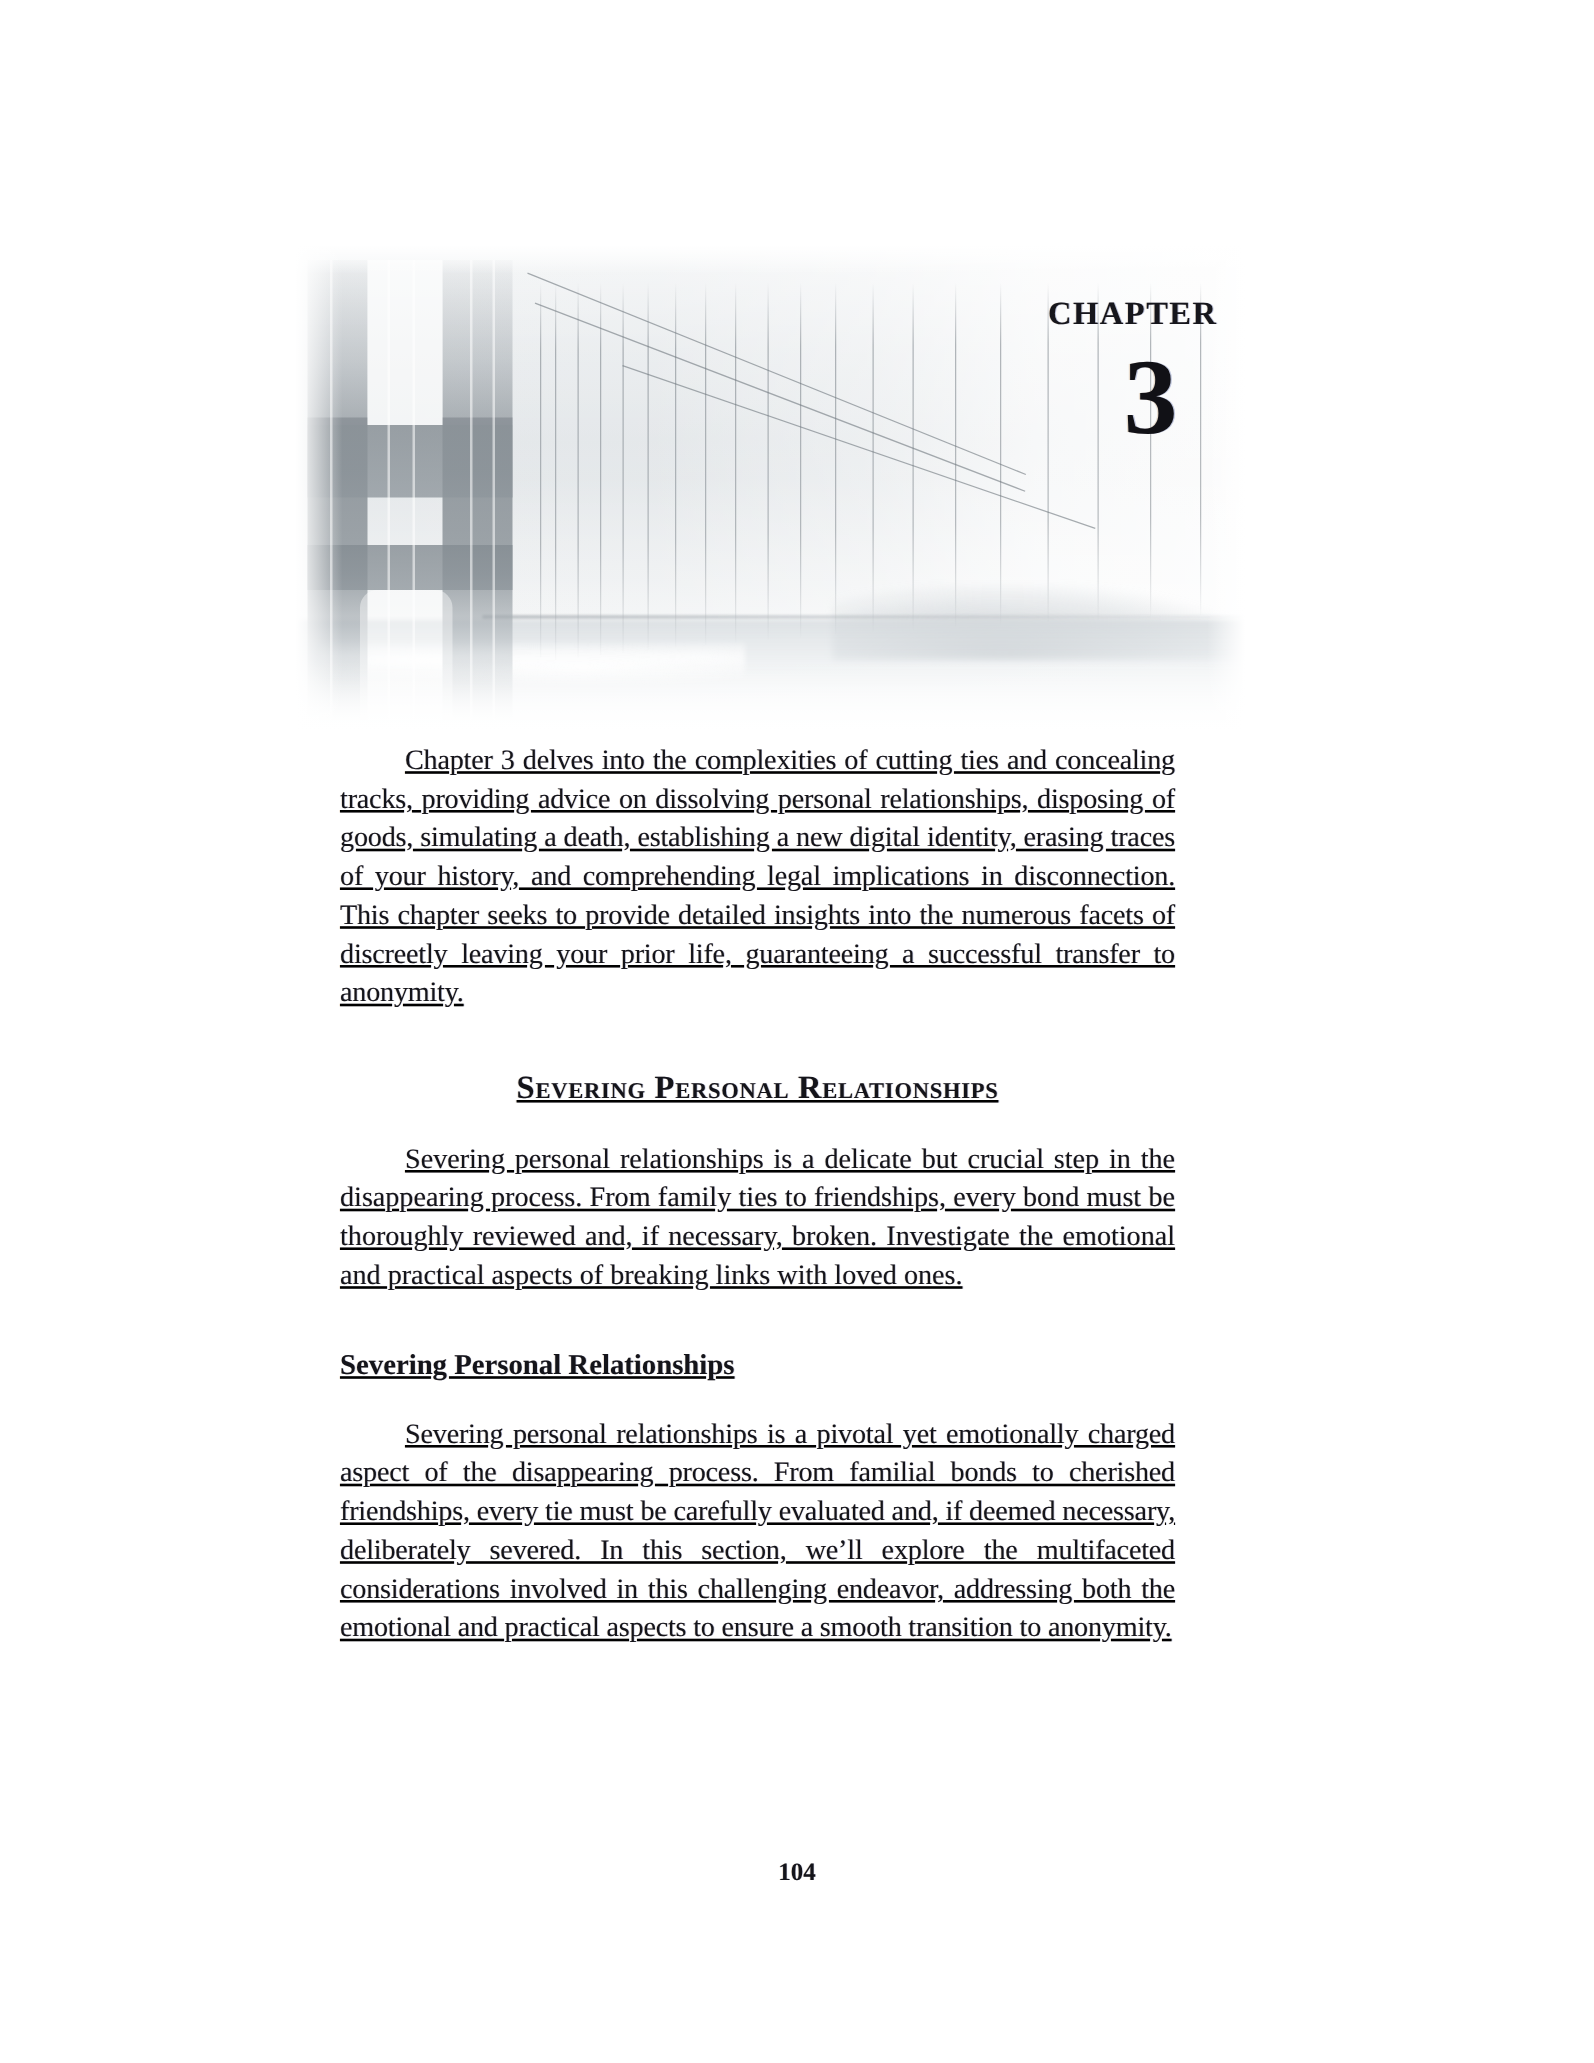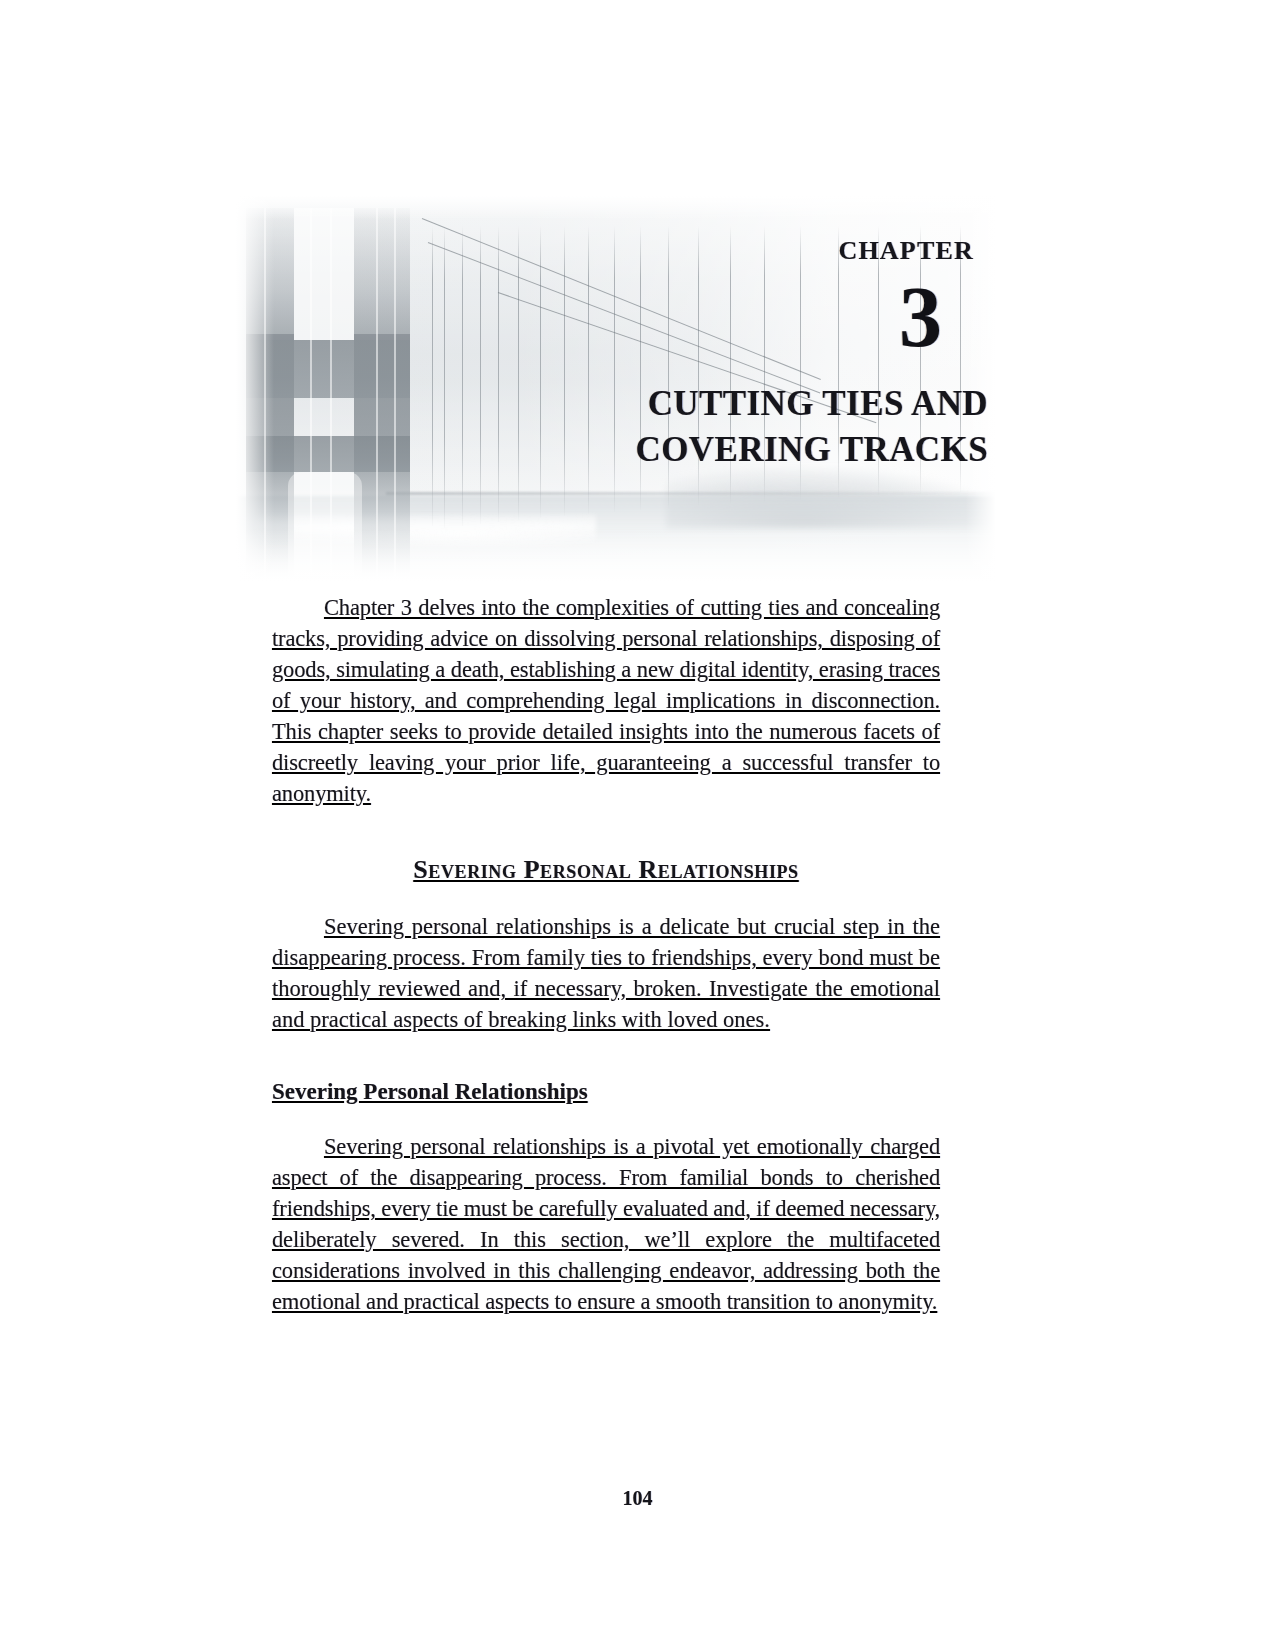--- a/index.html
+++ b/index.html
@@ -324,22 +324,20 @@
       <div class="tower-notch" style="left:50px; top:0;    width:60px;  height:132px;"></div>
       <div class="tower-notch" style="left:44px; top:190px; width:74px; height:40px; background:rgba(255,255,255,0.0);"></div>
       <div class="tower-notch" style="left:44px; top:264px; width:74px; height:104px; background:rgba(255,255,255,0.42); border-radius:14px 14px 0 0;"></div>
     </div>
 
     <div class="banner-fade"></div>
 
     <div class="banner-text">
       <div class="chapter-word">CHAPTER</div>
       <div class="chapter-number">3</div>
-      <div class="chapter-title">CUTTING TIES AND
-COVERING TRACKS</div>
     </div>
   </div>
 
   <div class="content">
 
     <p class="body tight">Chapter 3 delves into the complexities of cutting ties and concealing tracks, providing advice on dissolving personal relationships, disposing of goods, simulating a death, establishing a new digital identity, erasing traces of your history, and comprehending legal implications in disconnection. This chapter seeks to provide detailed insights into the numerous facets of discreetly leaving your prior life, guaranteeing a successful transfer to anonymity.</p>
 
     <div class="gap-para-to-heading"></div>
 
     <h2 class="section-heading">Severing Personal Relationships</h2>

